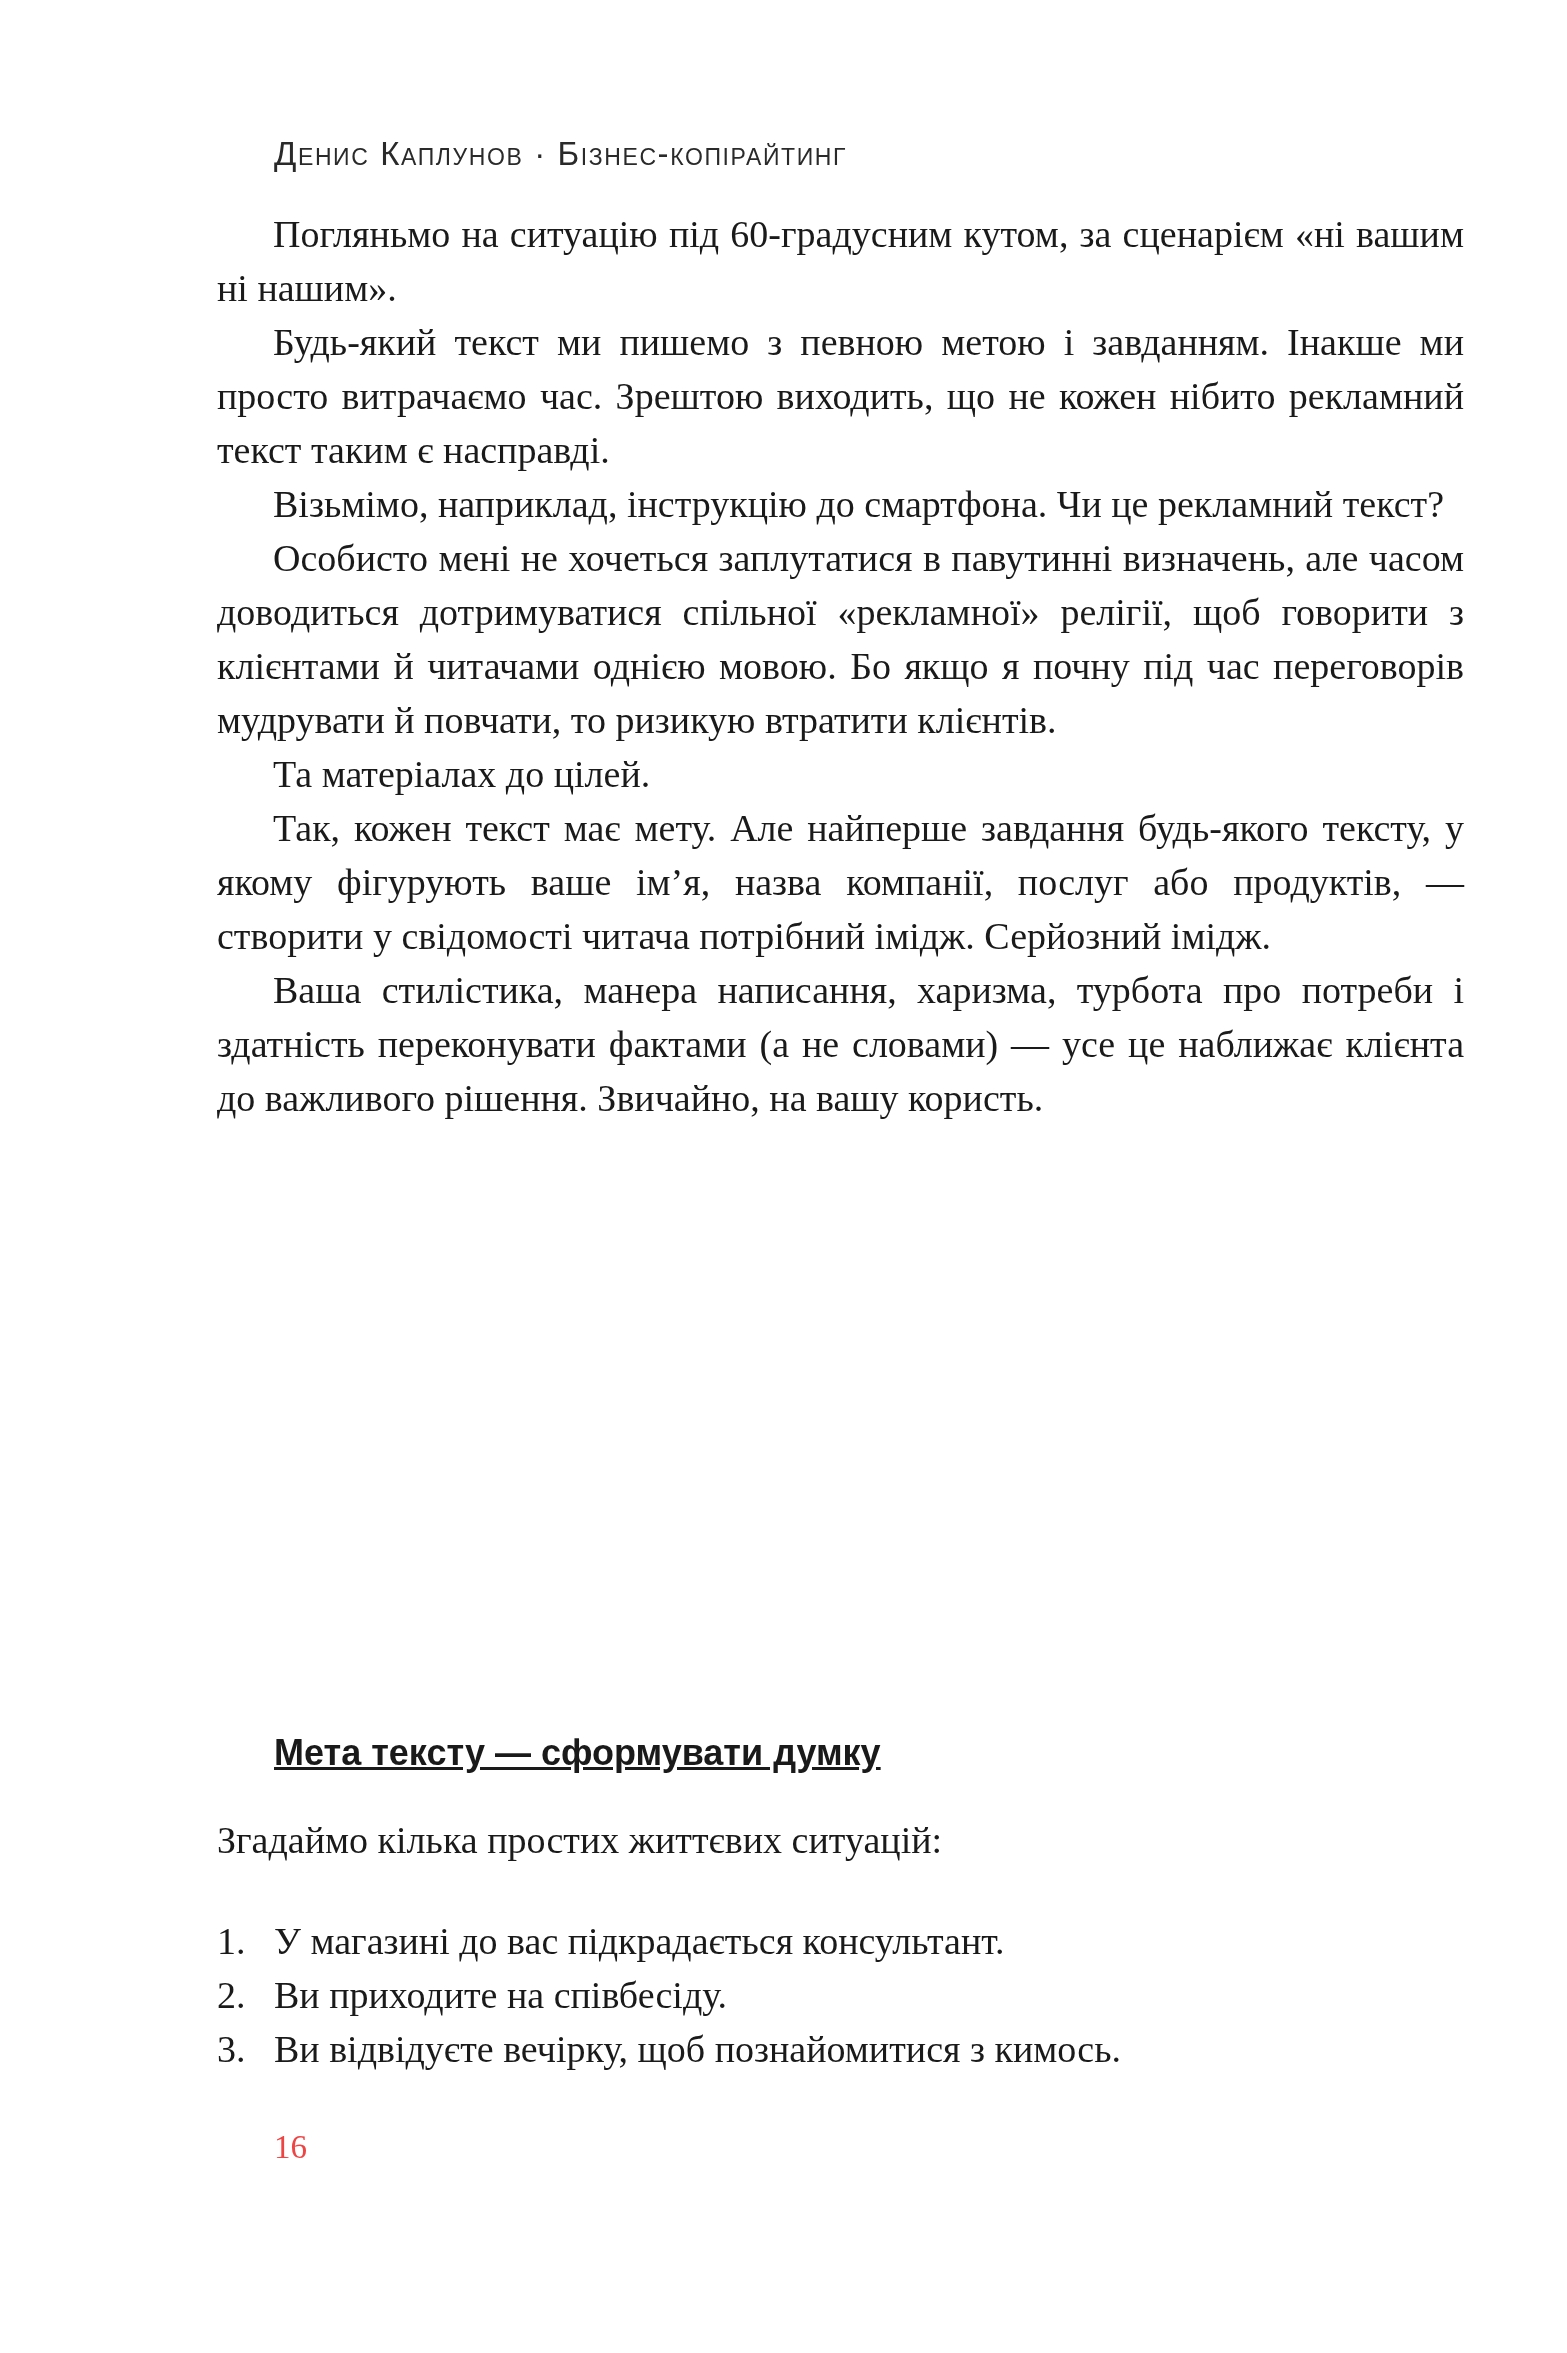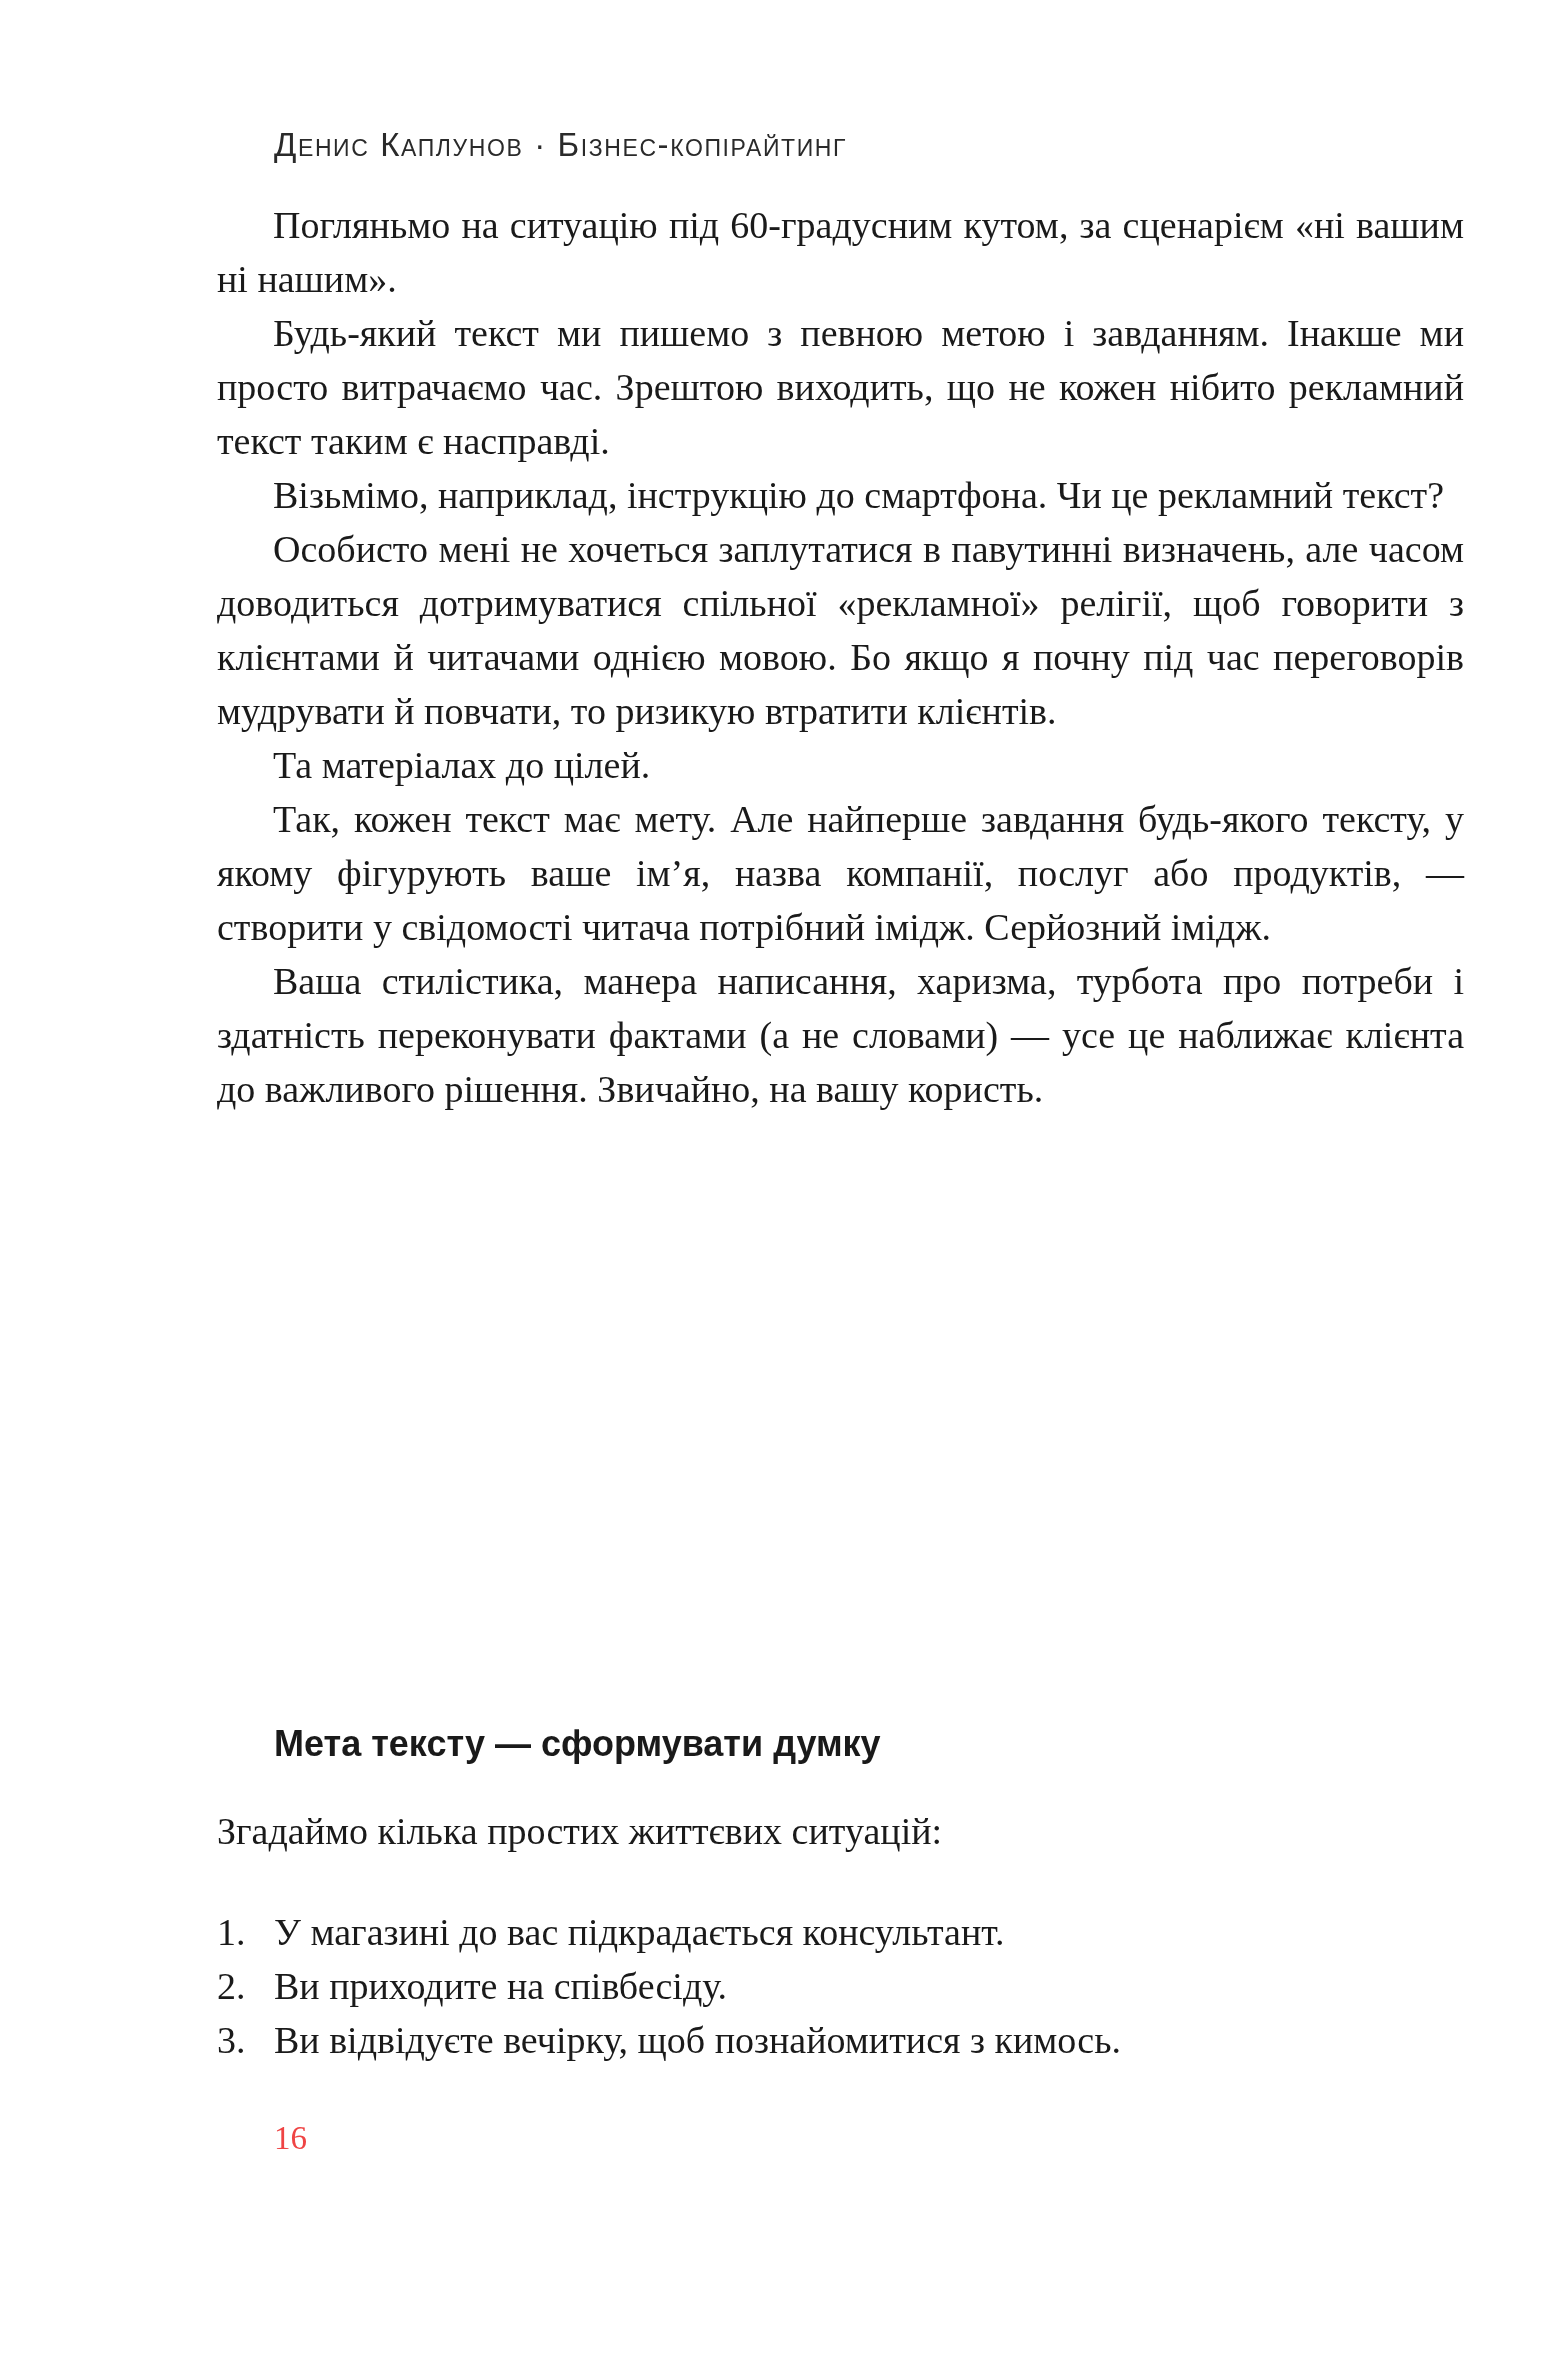--- a/index.html
+++ b/index.html
@@ -1,27 +1,27 @@
 <!DOCTYPE html>
 <html style="font-size:13px"><head>
 <meta charset="utf-8">
 <style>
   html, body { margin: 0; padding: 0; background: #ffffff; }
   body { width: 1568px; height: 2354px; position: relative; overflow: hidden;
          font-family: "Liberation Serif", "DejaVu Serif", serif; color: #1a1a1a; }
-  .page { position: absolute; left: 0; top: 4px; width: 1568px; height: 2232px; }
+  .page { position: absolute; left: 0; top: 13px; width: 1568px; height: 2232px; }
   .running-head { position: absolute; left: 274px; top: 122px;
          font-family: "Liberation Sans", "DejaVu Sans", sans-serif;
          font-size: 33px; letter-spacing: 1.6px; color: #2a2a2a; font-variant: small-caps; }
   .body-text { position: absolute; left: 217px; top: 194px; width: 1247px;
          font-size: 38px; line-height: 54px; text-align: justify; }
   .body-text p { margin: 0; text-indent: 56px; }
   .section-heading { position: absolute; left: 274px; top: 1719px;
          font-family: "Liberation Sans", "DejaVu Sans", sans-serif;
-         font-weight: bold; font-size: 36px; color: #1a1a1a; }
+         font-weight: bold; font-size: 36px; color: #1a1a1a; text-decoration: underline; }
   .intro { position: absolute; left: 217px; top: 1800px; font-size: 38px; line-height: 54px; margin: 0; text-align: right; }
   .list { position: absolute; left: 217px; top: 1901px; margin: 0; padding: 0; list-style: none;
           font-size: 38px; line-height: 54px; }
   .list li { display: flex; }
   .list .num { width: 57px; display: inline-block; }
   .page-number { position: absolute; left: 274px; top: 2116px; font-size: 33px; color: #ef4444; }
 </style>
 </head>
 <body>
 

